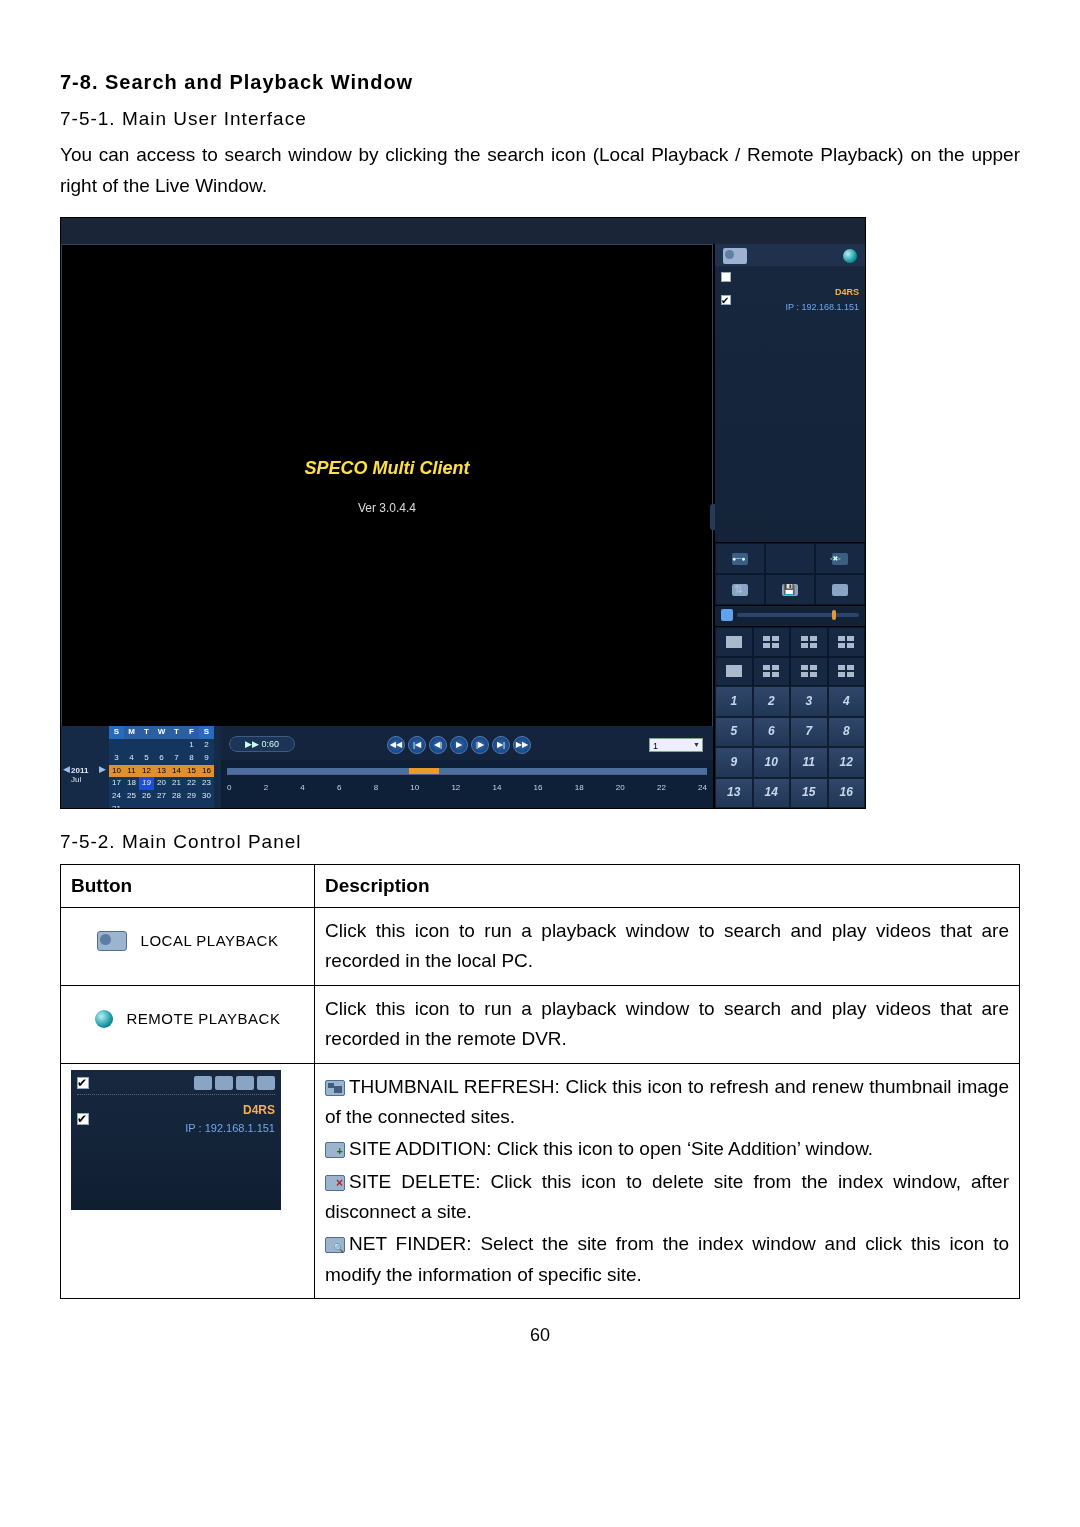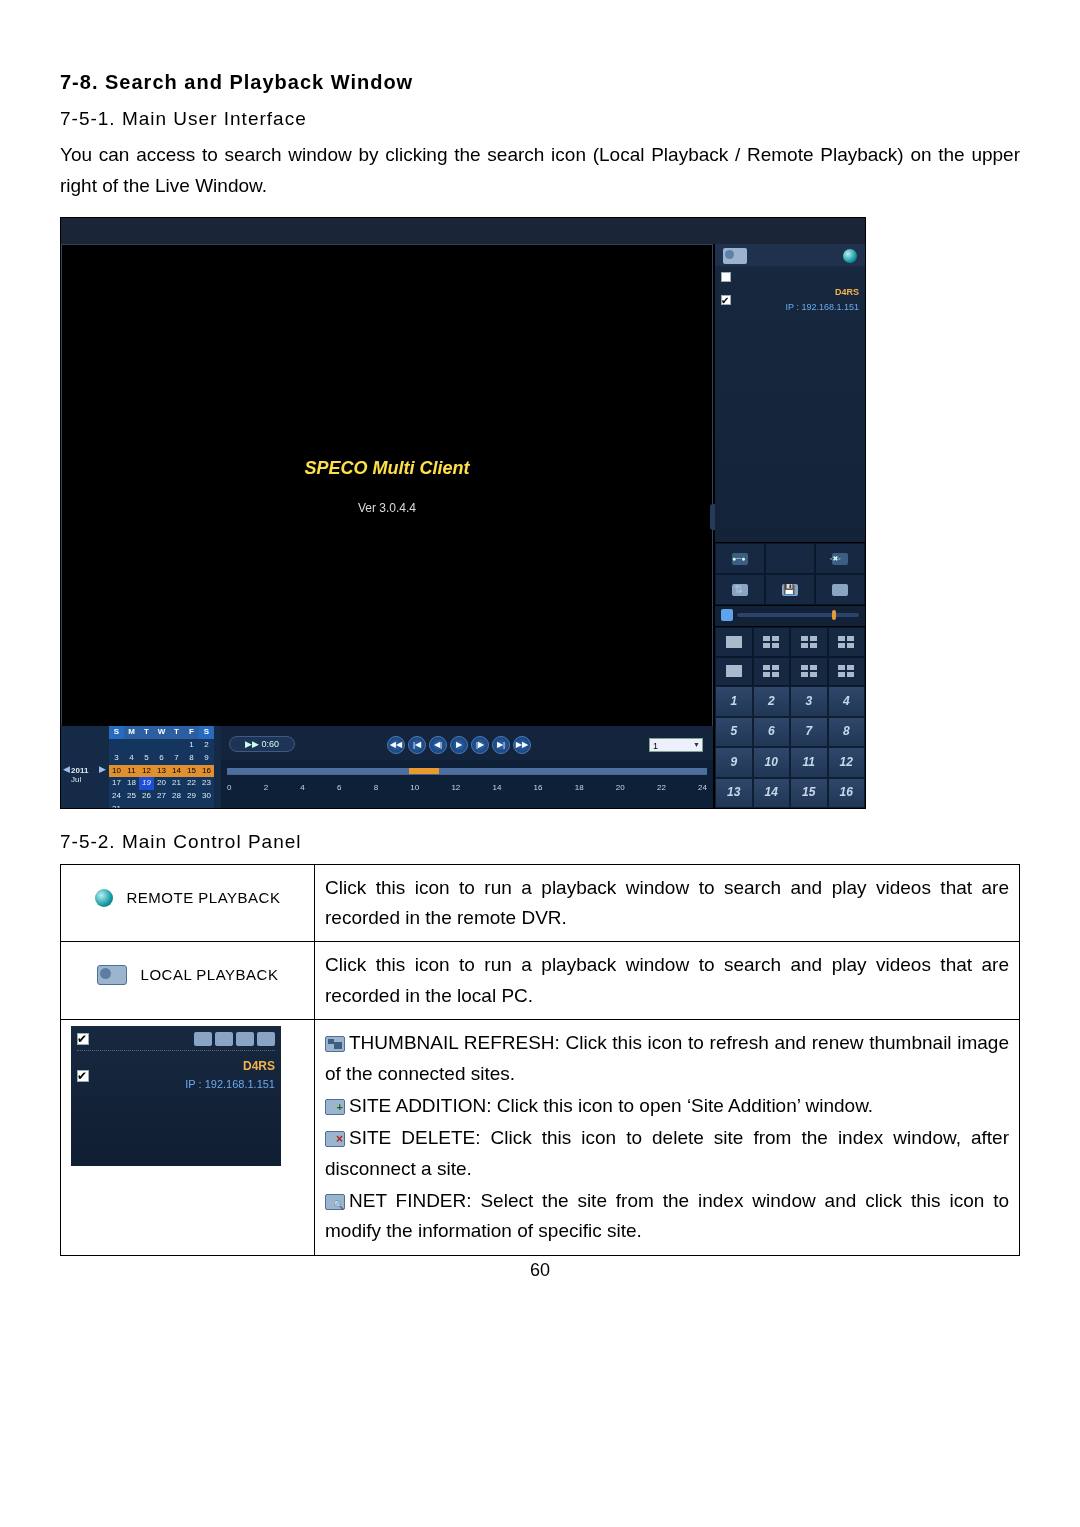--- a/index.html
+++ b/index.html
@@ -189,21 +189,21 @@
   .sitepanel .r2 .txt{text-align:right;flex:1;}
   .sitepanel .r2 .txt .a{color:#f4b24c;font-weight:bold;display:block;}
   .sitepanel .r2 .txt .b{color:#6ca9f0;display:block;font-size:11px;}
   .miniico{display:inline-block;width:20px;height:16px;background:#9cb5cf;border:1px solid #516f92;border-radius:2px;vertical-align:-3px;margin-right:4px;position:relative;}
   .miniico.add:after{content:"+";position:absolute;right:1px;bottom:-3px;font-size:11px;font-weight:bold;color:#1d6b1d;}
   .miniico.del:after{content:"×";position:absolute;right:1px;bottom:-3px;font-size:12px;font-weight:bold;color:#b02020;}
   .miniico.net:after{content:"🔍";position:absolute;right:-1px;bottom:-3px;font-size:9px;}
   .miniico.thumb:before{content:"";position:absolute;left:2px;top:2px;width:6px;height:5px;background:#3f5d7f;}
   .miniico.thumb:after{content:"";position:absolute;right:2px;bottom:2px;width:8px;height:7px;background:#3f5d7f;}
   .desccell p{margin:2px 0;text-align:justify;}
-  .pageno{text-align:center;font-size:18px;}
+  .pageno{text-align:center;margin-top:22px;font-size:18px;}
 </style>
 </head>
 <body>
 
 <h2>7-8.  Search  and  Playback  Window</h2>
 <h3>7-5-1.  Main  User  Interface</h3>
 <p class="intro">You can access to search window by clicking the search icon (Local Playback / Remote Playback) on the upper right of the Live Window.</p>
 
 <div class="shot">
 
@@ -406,40 +406,44 @@
         <span>14</span>
         <span>15</span>
         <span>16</span>
       </div>
   </div>
 </div>
 
 <h3>7-5-2.  Main  Control  Panel</h3>
 <table class="ctl">
   <tbody>
-  <tr>
-    <td class="bc">
-      <div class="btncell row">
-        <span class="rpico"></span>
-        <span class="caplbl">REMOTE PLAYBACK</span>
-      </div>
-    </td>
-    <td class="desccell">
-          <p>Click this icon to run a playback window to search and play videos that are recorded in the remote DVR.</p>
-        </td>
+      <tr>
+    <th class="bc">Button</th>
+    <th>Description</th>
   </tr>
   <tr>
     <td class="bc">
       <div class="btncell row">
         <span class="lpico"></span>
         <span class="caplbl">LOCAL PLAYBACK</span>
       </div>
     </td>
     <td class="desccell">
           <p>Click this icon to run a playback window to search and play videos that are recorded in the local PC.</p>
+        </td>
+  </tr>
+  <tr>
+    <td class="bc">
+      <div class="btncell row">
+        <span class="rpico"></span>
+        <span class="caplbl">REMOTE PLAYBACK</span>
+      </div>
+    </td>
+    <td class="desccell">
+          <p>Click this icon to run a playback window to search and play videos that are recorded in the remote DVR.</p>
         </td>
   </tr>
   <tr>
     <td class="bc">
       <div class="sitepanel">
         <div class="top">
           <span class="cb"></span>
           <span class="ics">
             <span></span>
             <span></span>

